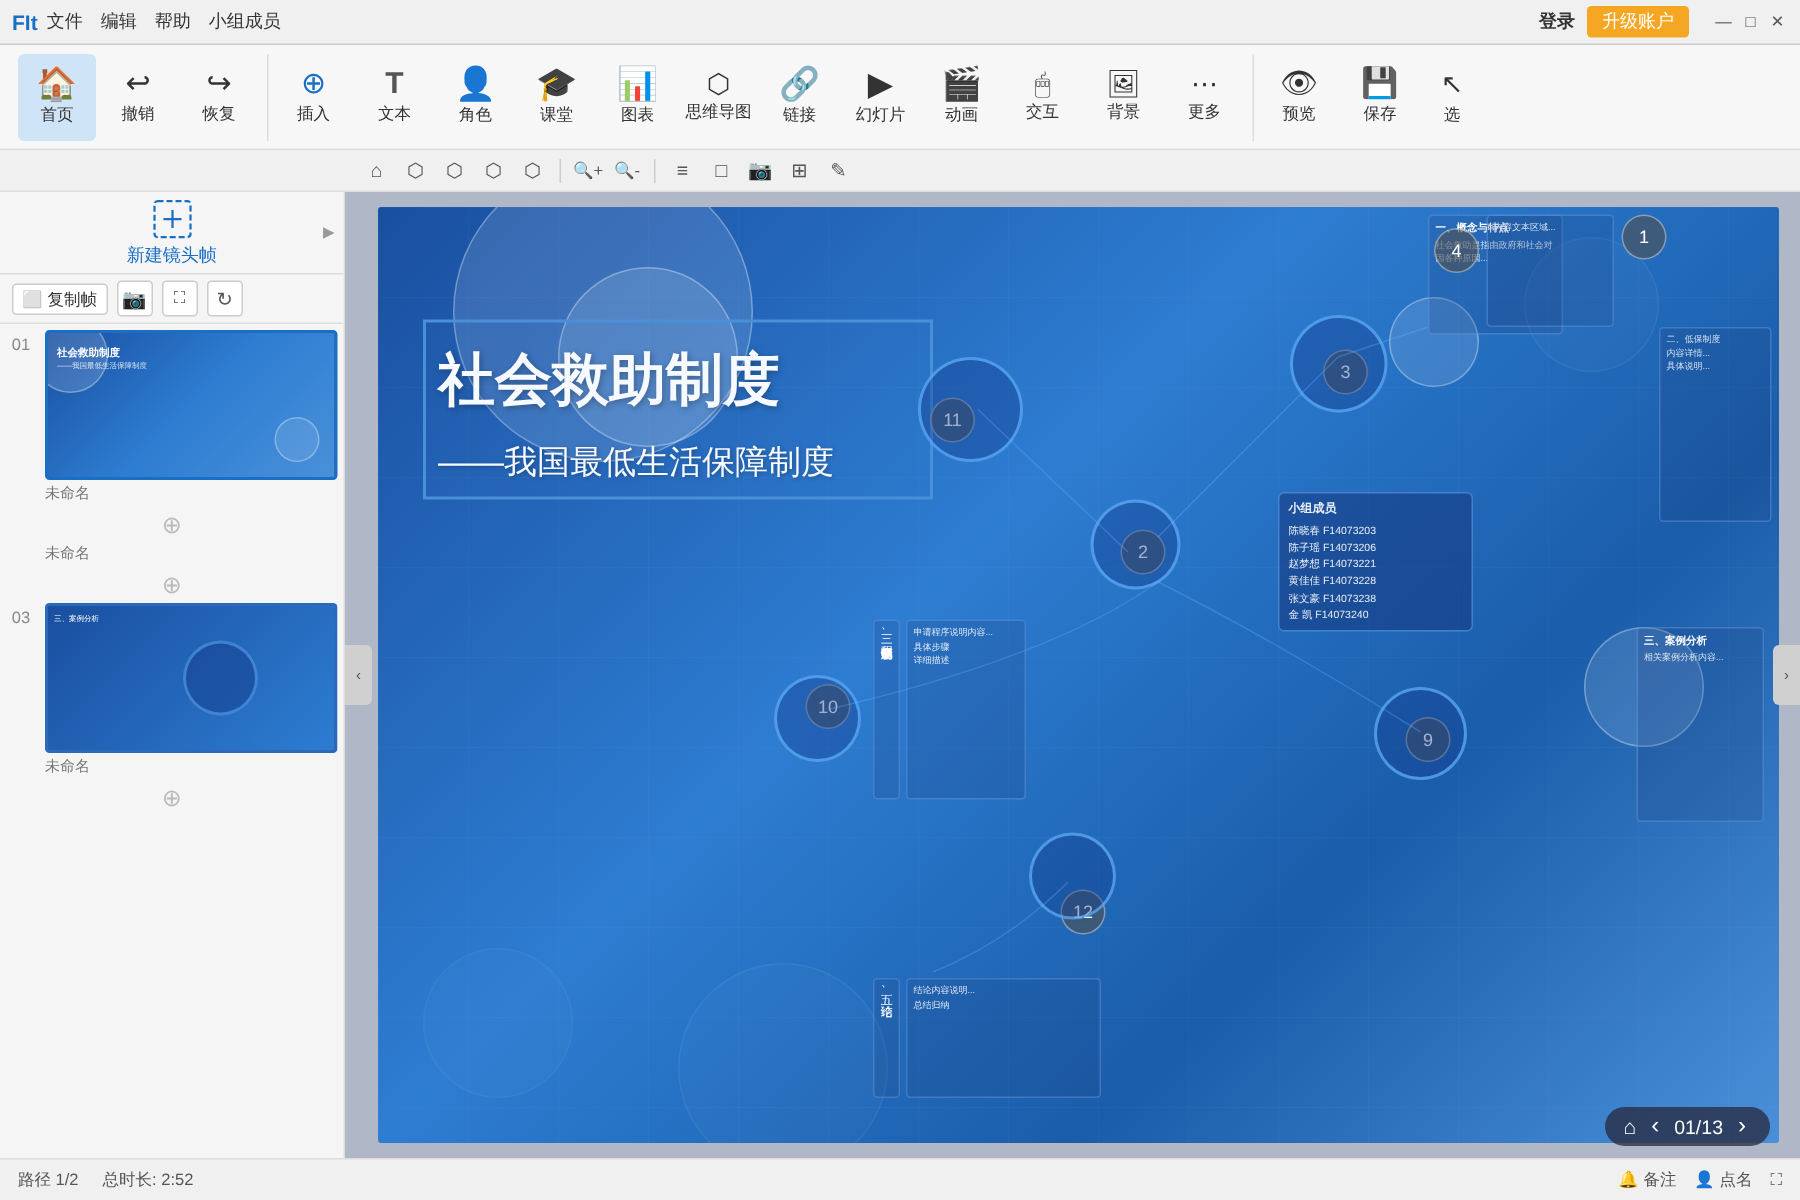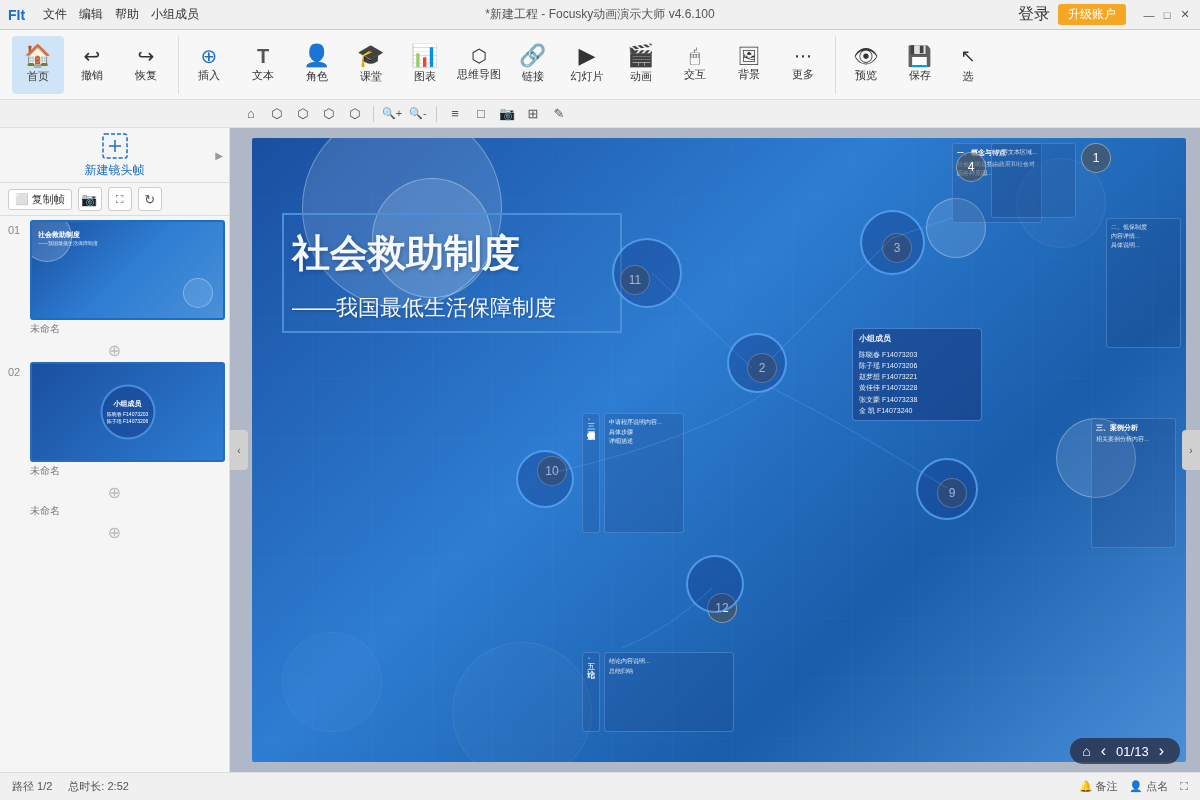--- a/index.html
+++ b/index.html
@@ -8,27 +8,27 @@
     
     #titlebar {
       height: 30px;
       background: #f0f0f0;
       display: flex;
       align-items: center;
       justify-content: space-between;
       padding: 0 8px;
       border-bottom: 1px solid #ccc;
     }
-    #titlebar .left { display: flex; align-items: center; gap: 18px; }
+    #titlebar .left { display: flex; align-items: center; gap: 6px; }
     #titlebar .logo { font-size: 14px; font-weight: bold; color: #1a6fc4; }
     #titlebar .menu { display: flex; gap: 12px; }
     #titlebar .menu span { font-size: 12px; cursor: pointer; color: #333; }
     #titlebar .title { font-size: 12px; color: #555; position: absolute; left: 50%; transform: translateX(-50%); }
     #titlebar .right { display: flex; align-items: center; gap: 8px; }
-    #titlebar .login-btn { font-size: 16px; color: #333; cursor: pointer; }
+    #titlebar .login-btn { font-size: 12px; color: #333; cursor: pointer; font-weight: bold; }
     #titlebar .upgrade-btn { background: #f5a623; color: white; border: none; border-radius: 3px; padding: 2px 10px; font-size: 12px; cursor: pointer; }
     #titlebar .winctrls { display: flex; gap: 4px; margin-left: 8px; }
     #titlebar .winctrls span { width: 14px; height: 14px; display: flex; align-items: center; justify-content: center; cursor: pointer; font-size: 11px; color: #555; }
 
     
     #toolbar {
       height: 70px;
       background: #f7f7f7;
       border-bottom: 1px solid #ddd;
       display: flex;
@@ -420,21 +420,20 @@
 <div id="titlebar">
   <div class="left">
     <span class="logo">FIt</span>
     <div class="menu">
       <span>文件</span>
       <span>编辑</span>
       <span>帮助</span>
       <span>小组成员</span>
     </div>
   </div>
-  <span class="title">*新建工程 - Focusky动画演示大师 v4.6.100</span>
   <div class="right">
     <span class="login-btn">登录</span>
     <button class="upgrade-btn">升级账户</button>
     <div class="winctrls">
       <span>—</span>
       <span>□</span>
       <span>✕</span>
     </div>
   </div>
 </div>
@@ -575,36 +574,35 @@
             <div style="position:absolute;width:50px;height:50px;border-radius:50%;background:rgba(255,255,255,0.15);top:-10px;left:-10px;border:1px solid rgba(255,255,255,0.3);"></div>
             <div style="position:absolute;width:30px;height:30px;border-radius:50%;background:rgba(255,255,255,0.1);bottom:10px;right:10px;border:1px solid rgba(255,255,255,0.3);"></div>
             <div class="thumb-title">社会救助制度</div>
             <div style="position:absolute;left:6px;top:18px;font-size:5px;color:rgba(255,255,255,0.8);">——我国最低生活保障制度</div>
           </div>
         </div>
       </div>
       <div class="slide-label">未命名</div>
       <div class="slide-add-btn" style="color:#bbb;">⊕</div>
 
+      <div class="slide-label">未命名</div>
+      <div class="slide-add-btn" style="color:#bbb;">⊕</div>
+
       <div class="slide-item">
-        <div class="slide-num">02</div>
+        <div class="slide-num">03</div>
         <div class="slide-thumb">
           <div class="thumb-content">
             <div style="position:absolute;top:0;left:0;right:0;bottom:0;background:linear-gradient(135deg,#1a4fa0,#2d7dd2);"></div>
-            <div style="position:absolute;width:55px;height:55px;border-radius:50%;background:rgba(20,60,140,0.5);top:50%;left:50%;transform:translate(-50%,-50%);border:2px solid rgba(100,180,255,0.6);"></div>
-            <div style="position:absolute;top:50%;left:50%;transform:translate(-50%,-50%);font-size:7px;color:white;text-align:center;width:50px;">
-              <div style="font-weight:bold;margin-bottom:2px;">小组成员</div>
-              <div style="font-size:5px;line-height:1.4;">陈晓春 F14073203<br>陈子瑶 F14073206</div>
+            <div style="position:absolute;width:50px;height:50px;border-radius:50%;background:rgba(20,60,140,0.5);top:50%;left:60%;transform:translate(-50%,-50%);border:2px solid rgba(100,180,255,0.5);"></div>
+            <div style="position:absolute;font-size:5px;color:white;left:4px;top:6px;line-height:1.5;">
+              三、案例分析
             </div>
           </div>
         </div>
       </div>
-      <div class="slide-label">未命名</div>
-      <div class="slide-add-btn" style="color:#bbb;">⊕</div>
-
       <div class="slide-label">未命名</div>
       <div class="slide-add-btn" style="color:#bbb;">⊕</div>
 
     </div>
   </div>
 
   <div id="canvas-area">
 
     <div id="canvas-collapse-left">‹</div>
 

